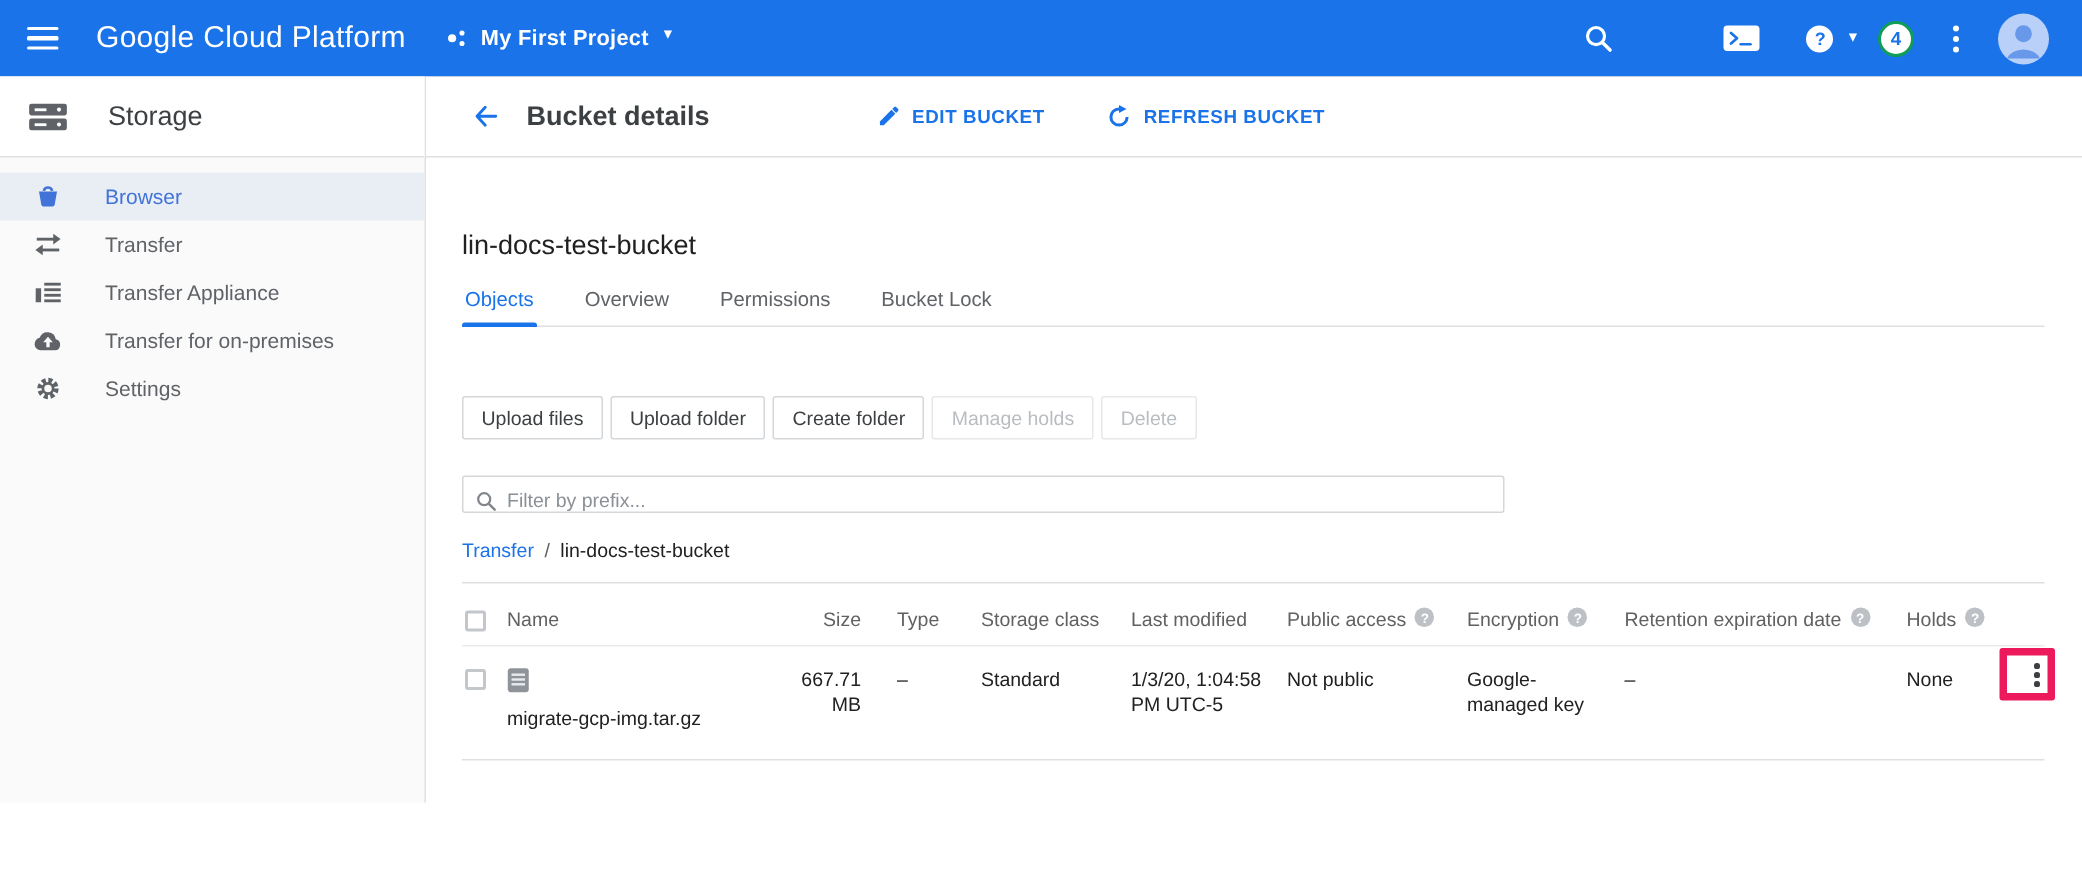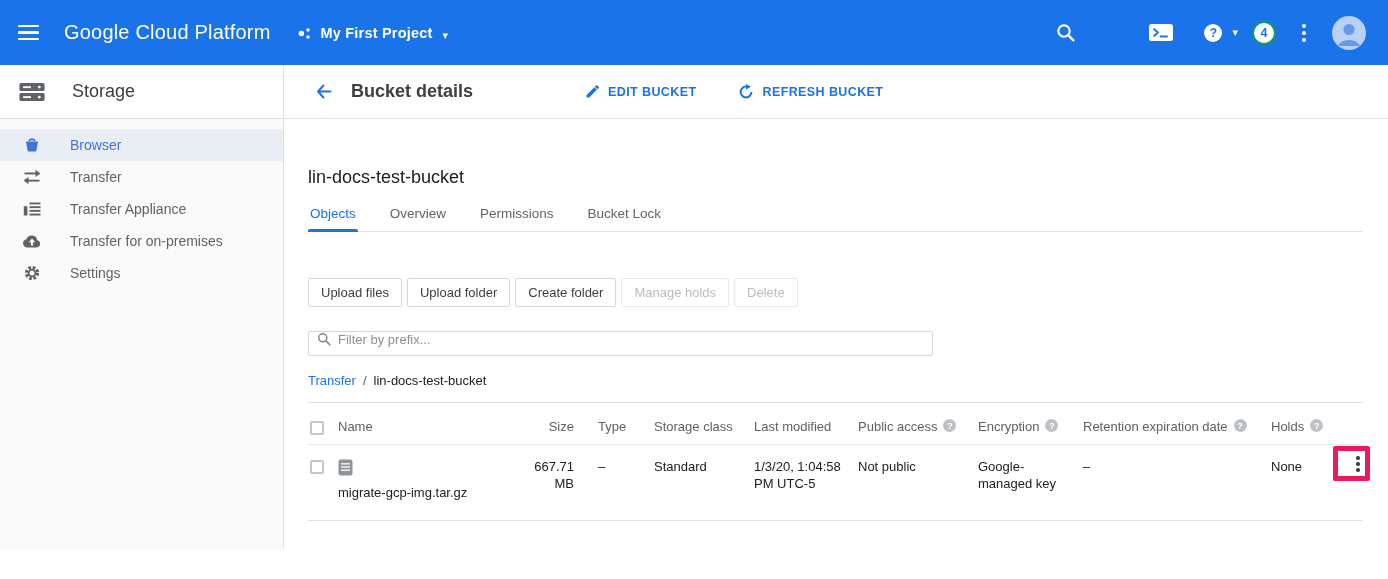--- a/index.html
+++ b/index.html
@@ -7,27 +7,27 @@
     --text-primary:#212121; --text-secondary:#5f6368; --border:#e0e0e0;
     --sidebar-bg:#fafafa; --sidebar-selected-bg:#e9edf4; --annotation:#ec1a5d;
     --badge-ring:#0f9d58; --disabled-text:#b9bdc1;
   }
   *{box-sizing:border-box; margin:0; padding:0;}
   html,body{width:1388px; height:579px; overflow:hidden; background:#fff;
     font-family:"Liberation Sans", sans-serif; -webkit-font-smoothing:antialiased;}
   .page{position:relative; width:1388px; height:579px; background:#fff;}
 
   
-  .topbar{height:65px; background:var(--topbar-bg); display:flex; align-items:center;
+  .topbar{height:51px; background:var(--topbar-bg); display:flex; align-items:center;
     color:#fff; box-shadow:0 1px 0 rgba(0,0,0,.18);}
   .hamburger{width:24px; height:24px; margin-left:18px; display:flex; flex-direction:column;
     justify-content:center; gap:4px; cursor:pointer;}
   .hamburger i{display:block; height:2.5px; width:21px; background:#fff; border-radius:1px;}
   .brand{font-size:20px; letter-spacing:.2px; margin-left:22px; white-space:nowrap;}
-  .project{display:flex; align-items:flex-end; margin-left:26px; cursor:pointer;}
+  .project{display:flex; align-items:flex-start; margin-left:26px; cursor:pointer;}
   .project svg{margin-right:9px;}
   .project-name{font-size:14.5px; font-weight:bold; letter-spacing:.2px;}
   .caret{font-size:11px; margin-left:10px; line-height:1;}
   .topbar-right{margin-left:auto; display:flex; align-items:center; padding-right:22px;}
   .tb-icon{display:flex; align-items:center; justify-content:center; cursor:pointer;}
   .search-btn{margin-right:72px;}
   .shell-btn{margin-right:30px;}
   .help-wrap{display:flex; align-items:center; margin-right:14px; cursor:pointer;}
   .help-circle{width:18px; height:18px; border-radius:50%; background:#fff; color:var(--topbar-bg);
     display:grid; place-items:center; font-size:12px; font-weight:bold;}
@@ -69,22 +69,22 @@
   .tab{font-size:13.5px; color:var(--text-secondary); padding:4px 2px 10px; cursor:pointer; position:relative;}
   .tab.active{color:var(--accent);}
   .tab.active::after{content:""; position:absolute; left:0; right:0; bottom:-1px; height:3px;
     background:var(--accent); border-radius:2px 2px 0 0;}
 
   .toolbar{display:flex; gap:5px; margin-top:46px;}
   .btn{background:#fff; border:1px solid #d4d7da; border-radius:2px; padding:6px 12px;
     font-size:13px; color:#3c4043; font-family:inherit; cursor:pointer; white-space:nowrap;}
   .btn.disabled{color:var(--disabled-text); border-color:#e7e8ea; cursor:default;}
 
-  .filter{margin-top:24px; width:625px; height:25px; border:1px solid #d4d7da; border-radius:2px;
-    display:flex; align-items:flex-start; padding:0 8px; background:#fff;}
+  .filter{margin-top:24px; width:695px; height:25px; border:1px solid #d4d7da; border-radius:2px;
+    display:flex; align-items:flex-end; padding:0 8px; background:#fff;}
   .filter input{border:none; outline:none; flex:1; font-size:13px; font-family:inherit;
     color:var(--text-primary); margin-left:7px; background:transparent;}
   .filter input::placeholder{color:#8a9095;}
 
   .breadcrumb{margin-top:17px; font-size:13px; display:flex; gap:7px; align-items:baseline;}
   .bc-link{color:var(--accent); cursor:pointer;}
   .bc-sep{color:var(--text-secondary);}
   .bc-current{color:var(--text-primary);}
 
   .table-wrap{margin-top:14px; border-top:1px solid var(--border);}

